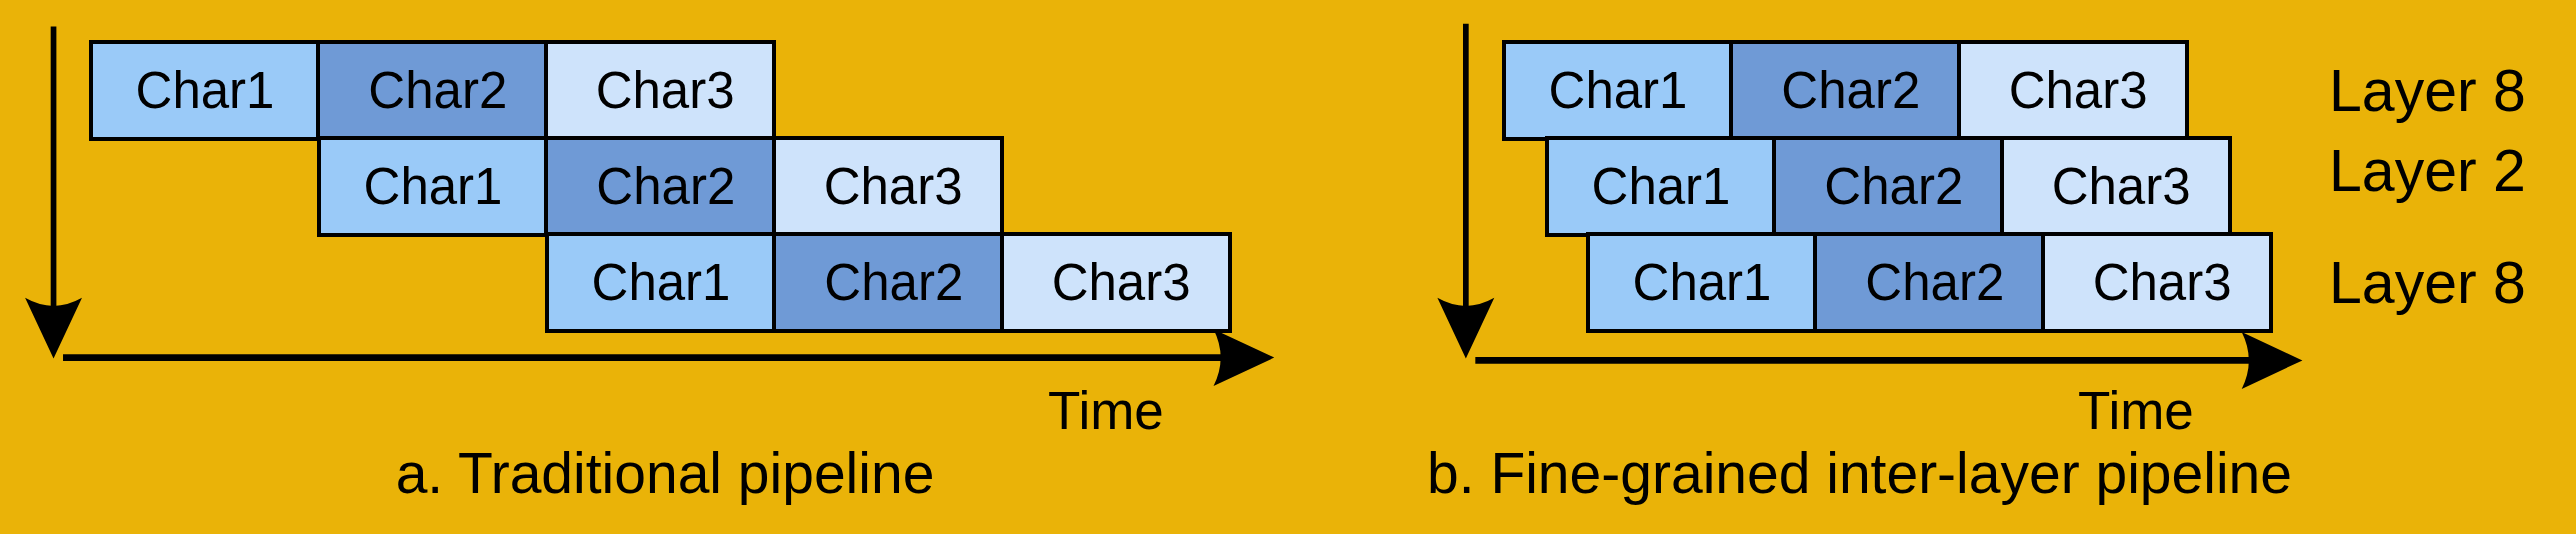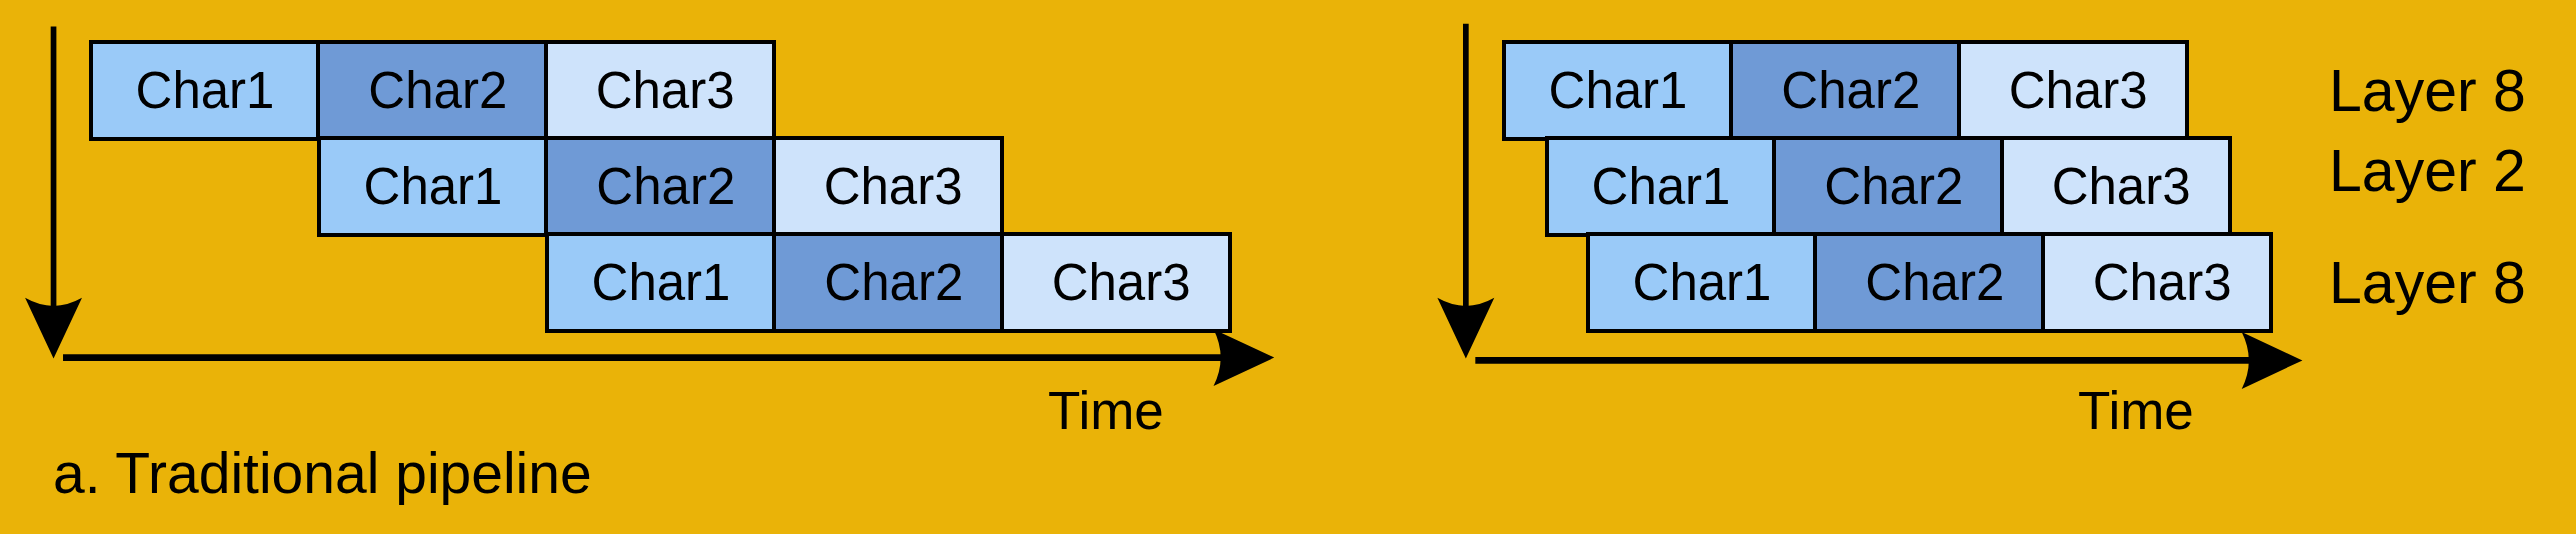--- a/index.html
+++ b/index.html
@@ -26,21 +26,21 @@
     position:absolute;left:2329px;width:247px;height:101px;
     display:flex;align-items:center;justify-content:flex-start;
     font-size:59px;white-space:nowrap;
   }
   .time-label{
     position:absolute;top:380px;width:209px;
     text-align:left;font-size:53px;
   }
   .caption{
     position:absolute;top:440px;
-    text-align:left;font-size:57px;white-space:nowrap;
+    text-align:center;font-size:57px;white-space:nowrap;
   }
   .caption.a{left:53px;width:1224px;}
   .caption.b{left:1385px;width:949px;}
 </style>
 </head>
 <body>
 
 <div class="canvas">
 
   <svg class="axes" viewBox="0 0 2715 563" xmlns="http://www.w3.org/2000/svg">
@@ -99,15 +99,16 @@
     <div class="cell" style="background: rgb(154, 202, 248);">Char1</div>
     <div class="cell" style="background: rgb(111, 154, 214);">Char2</div>
     <div class="cell" style="background: rgb(206, 227, 251);">Char3</div>
   </div>
 
   <div class="layer-label" style="top:40px;">Layer 8</div>
   <div class="layer-label" style="top:120px;">Layer 2</div>
   <div class="layer-label" style="top:232px;">Layer 8</div>
 
   <div class="time-label" style="left:2078px;">Time</div>
+  <div class="caption b">b. Fine-grained inter-layer pipeline</div>
 
 </div>
 
 
 </body></html>

